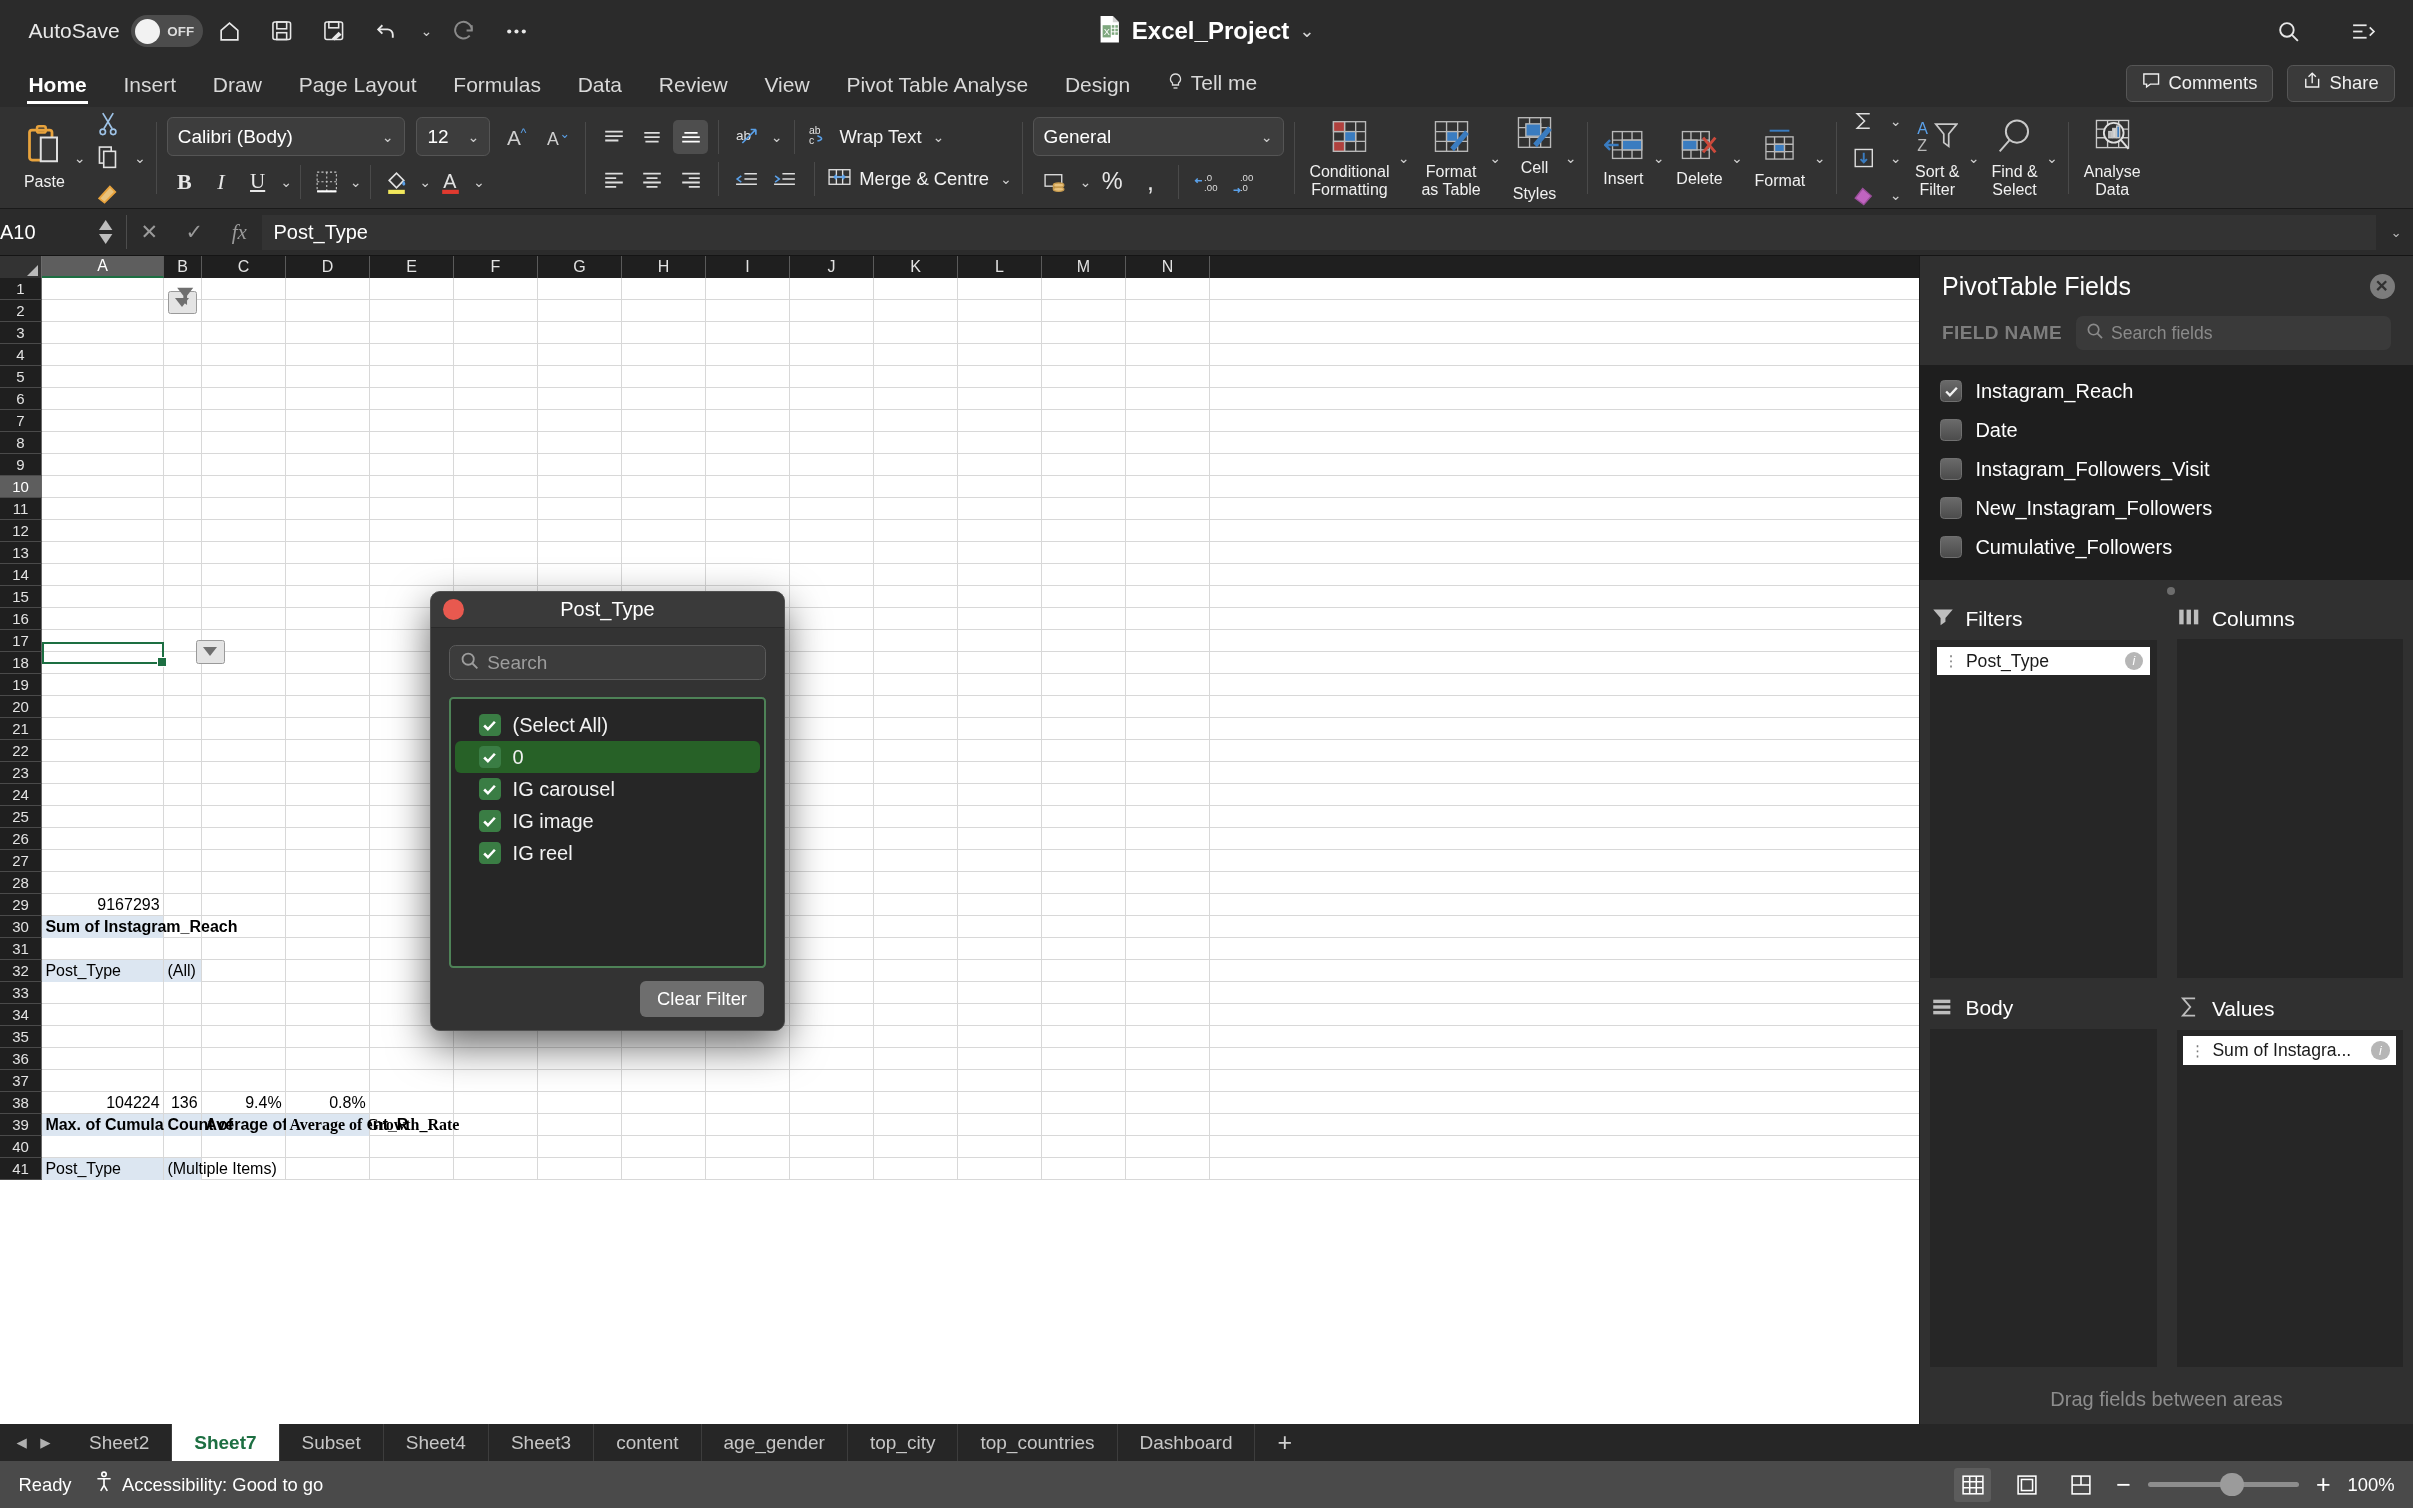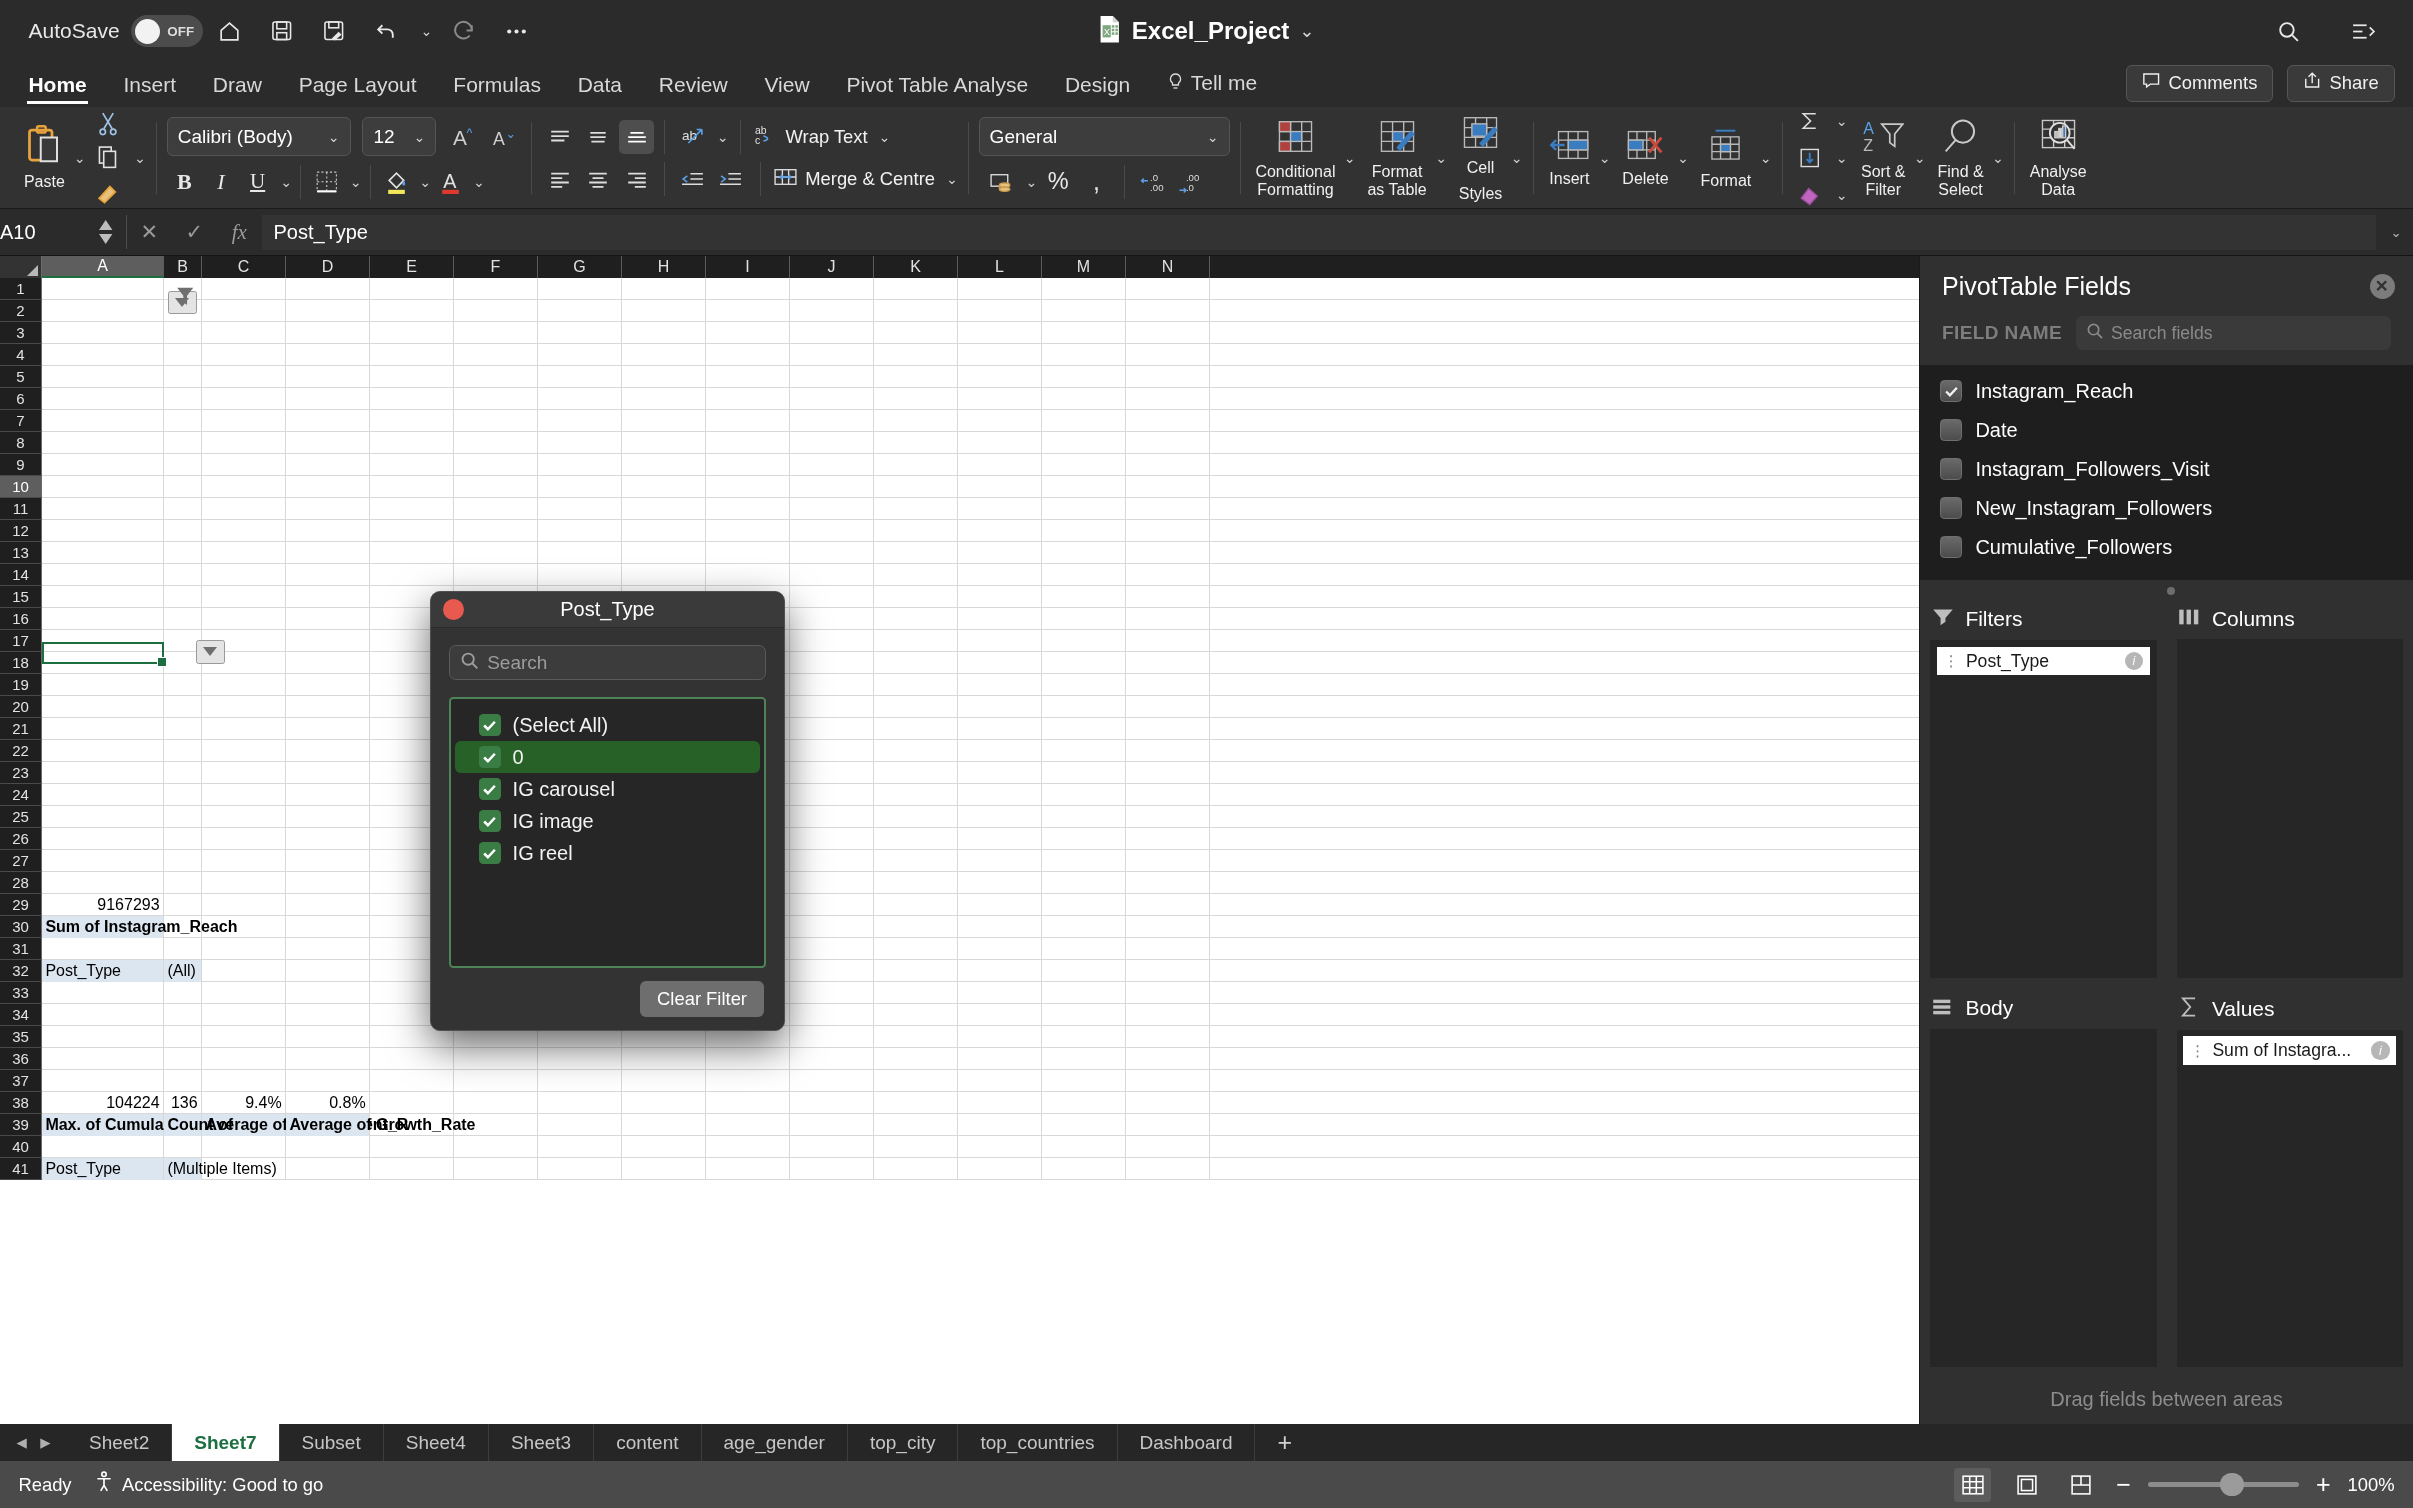--- a/index.html
+++ b/index.html
@@ -450,21 +450,21 @@
               <path d="M3 15 L13 4 l5 5 L8 19 Z" fill="#e8c27d"></path>
             </svg>
         </div>
       </div>
     </div>
     <div class="rsep"></div>
 
     <div class="rgroup">
       <div class="grp-col">
         <div class="grp-row">
-          <div class="combo" style="width:184px">
+          <div class="combo" style="width:238px">
             <span>Calibri (Body)</span>
               <span class="chev">⌄</span>
           </div>
           <div class="combo" style="width:74px;margin-left:6.7px">
             <span>12</span>
               <span class="chev">⌄</span>
           </div>
           <div class="sm-icon" style="margin-left:5px">
             <svg width="25" height="25" viewBox="0 0 24 24" fill="#cfcfcf">
                 <text x="2" y="20" font-size="20" font-family="Liberation Sans">A</text>
@@ -1489,21 +1489,21 @@
             <div class="cell" style="width: 84px;"></div>
             <div class="cell" style="width: 84px;"></div>
             <div class="cell" style="width: 84px;"></div>
             <div class="cell" style="width: 84px;"></div>
             <div class="cell" style="width: 84px;"></div>
           </div>
           <div class="rowline">
             <div class="cell hdrfill bold" style="width: 122px;">Max. of Cumulative_Follow</div>
             <div class="cell hdrfill bold ovf" style="width: 38px;">Count of</div>
             <div class="cell hdrfill bold" style="width: 84px;">Average of Engagement_R</div>
-            <div class="cell hdrfill bold ovf" style="width: 84px;">Average of Growth_Rate</div>
+            <div class="cell hdrfill bold ovf" style="width: 84px; font-family: Liberation Serif, serif;">Average of Growth_Rate</div>
             <div class="cell" style="width: 84px;"></div>
             <div class="cell" style="width: 84px;"></div>
             <div class="cell" style="width: 84px;"></div>
             <div class="cell" style="width: 84px;"></div>
             <div class="cell" style="width: 84px;"></div>
             <div class="cell" style="width: 84px;"></div>
             <div class="cell" style="width: 84px;"></div>
             <div class="cell" style="width: 84px;"></div>
             <div class="cell" style="width: 84px;"></div>
             <div class="cell" style="width: 84px;"></div>

